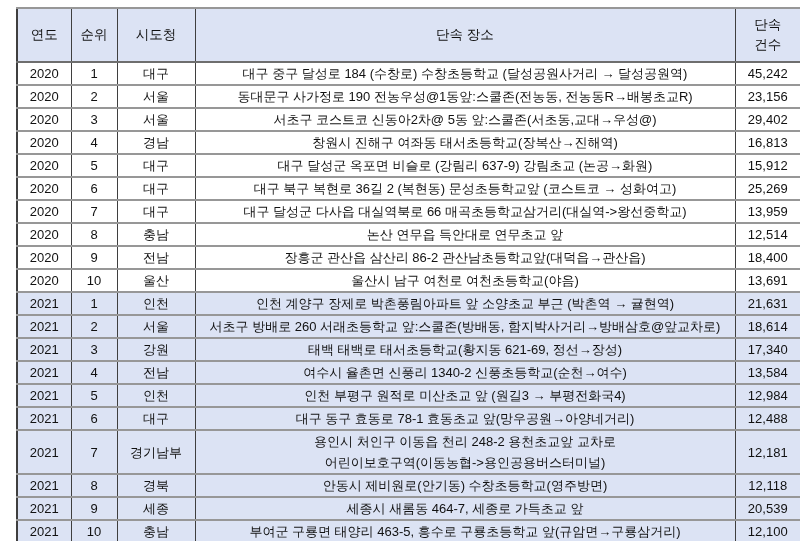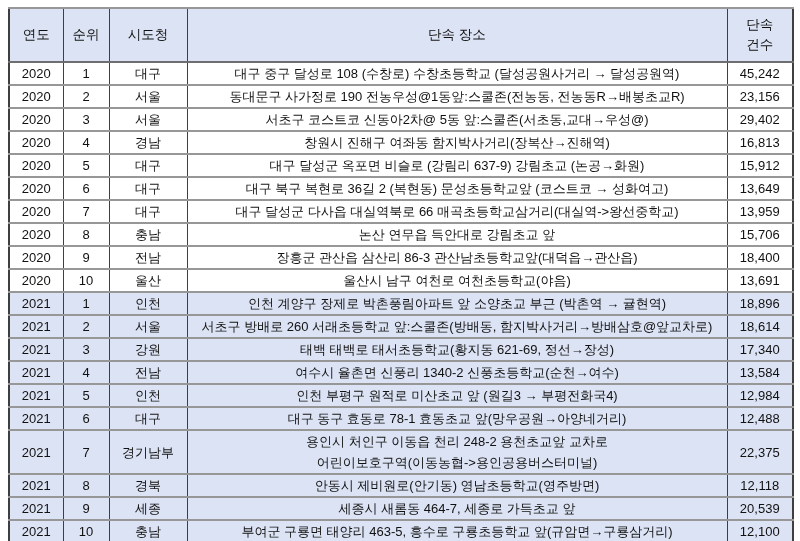--- a/index.html
+++ b/index.html
@@ -8,21 +8,21 @@
     --bd-dark:#3f3f3f;
     --bd-gray:#979797;
     --txt:#111111;
   }
   html,body{margin:0;padding:0;background:#ffffff;}
   body{
     font-family:"Liberation Sans","DejaVu Sans",sans-serif;
     color:var(--txt);
     width:800px;height:541px;overflow:hidden;
   }
-  .page{box-sizing:border-box;width:800px;height:541px;padding:7px 8px;}
+  .page{box-sizing:border-box;width:800px;height:541px;padding:7px 16px;}
   table.enf{
     border-collapse:collapse;
     table-layout:fixed;
     width:784px;
     border:2px solid var(--bd-dark);
   }
   col.c-year{width:54px;}
   col.c-rank{width:46px;}
   col.c-office{width:78px;}
   col.c-loc{width:540px;}
@@ -74,92 +74,92 @@
         <th>단속 장소</th>
         <th>단속
 건수</th>
       </tr>
     </thead>
     <tbody id="tbody">
         <tr>
     <td>2020</td>
     <td>1</td>
     <td>대구</td>
-    <td>대구 중구 달성로 108 (수창로) 수창초등학교 (달성공원사거리 → 달성공원역)</td>
+    <td>대구 중구 달성로 184 (수창로) 수창초등학교 (달성공원사거리 → 달성공원역)</td>
     <td>45,242</td>
   </tr>
         <tr>
     <td>2020</td>
     <td>2</td>
     <td>서울</td>
     <td>동대문구 사가정로 190 전농우성@1동앞:스쿨존(전농동, 전농동R→배봉초교R)</td>
     <td>23,156</td>
   </tr>
         <tr>
     <td>2020</td>
     <td>3</td>
     <td>서울</td>
     <td>서초구 코스트코 신동아2차@ 5동 앞:스쿨존(서초동,교대→우성@)</td>
     <td>29,402</td>
   </tr>
         <tr>
     <td>2020</td>
     <td>4</td>
     <td>경남</td>
-    <td>창원시 진해구 여좌동 함지박사거리(장복산→진해역)</td>
+    <td>창원시 진해구 여좌동 태서초등학교(장복산→진해역)</td>
     <td>16,813</td>
   </tr>
         <tr>
     <td>2020</td>
     <td>5</td>
     <td>대구</td>
     <td>대구 달성군 옥포면 비슬로 (강림리 637-9) 강림초교 (논공→화원)</td>
     <td>15,912</td>
   </tr>
         <tr>
     <td>2020</td>
     <td>6</td>
     <td>대구</td>
     <td>대구 북구 복현로 36길 2 (복현동) 문성초등학교앞 (코스트코 → 성화여고)</td>
-    <td>13,649</td>
+    <td>25,269</td>
   </tr>
         <tr>
     <td>2020</td>
     <td>7</td>
     <td>대구</td>
     <td>대구 달성군 다사읍 대실역북로 66 매곡초등학교삼거리(대실역-&gt;왕선중학교)</td>
     <td>13,959</td>
   </tr>
         <tr>
     <td>2020</td>
     <td>8</td>
     <td>충남</td>
-    <td>논산 연무읍 득안대로 강림초교 앞</td>
-    <td>15,706</td>
+    <td>논산 연무읍 득안대로 연무초교 앞</td>
+    <td>12,514</td>
   </tr>
         <tr>
     <td>2020</td>
     <td>9</td>
     <td>전남</td>
-    <td>장흥군 관산읍 삼산리 86-3 관산남초등학교앞(대덕읍→관산읍)</td>
+    <td>장흥군 관산읍 삼산리 86-2 관산남초등학교앞(대덕읍→관산읍)</td>
     <td>18,400</td>
   </tr>
         <tr>
     <td>2020</td>
     <td>10</td>
     <td>울산</td>
     <td>울산시 남구 여천로 여천초등학교(야음)</td>
     <td>13,691</td>
   </tr>
         <tr class="hl">
     <td>2021</td>
     <td>1</td>
     <td>인천</td>
     <td>인천 계양구 장제로 박촌풍림아파트 앞 소양초교 부근 (박촌역 → 귤현역)</td>
-    <td>18,896</td>
+    <td>21,631</td>
   </tr>
         <tr class="hl">
     <td>2021</td>
     <td>2</td>
     <td>서울</td>
     <td>서초구 방배로 260 서래초등학교 앞:스쿨존(방배동, 함지박사거리→방배삼호@앞교차로)</td>
     <td>18,614</td>
   </tr>
         <tr class="hl">
     <td>2021</td>
@@ -188,27 +188,27 @@
     <td>대구</td>
     <td>대구 동구 효동로 78-1 효동초교 앞(망우공원→아양네거리)</td>
     <td>12,488</td>
   </tr>
         <tr class="hl">
     <td>2021</td>
     <td>7</td>
     <td>경기남부</td>
     <td>용인시 처인구 이동읍 천리 248-2 용천초교앞 교차로
 어린이보호구역(이동농협-&gt;용인공용버스터미널)</td>
-    <td>22,375</td>
+    <td>12,181</td>
   </tr>
         <tr class="hl">
     <td>2021</td>
     <td>8</td>
     <td>경북</td>
-    <td>안동시 제비원로(안기동) 영남초등학교(영주방면)</td>
+    <td>안동시 제비원로(안기동) 수창초등학교(영주방면)</td>
     <td>12,118</td>
   </tr>
         <tr class="hl">
     <td>2021</td>
     <td>9</td>
     <td>세종</td>
     <td>세종시 새롬동 464-7, 세종로 가득초교 앞</td>
     <td>20,539</td>
   </tr>
         <tr class="hl">

